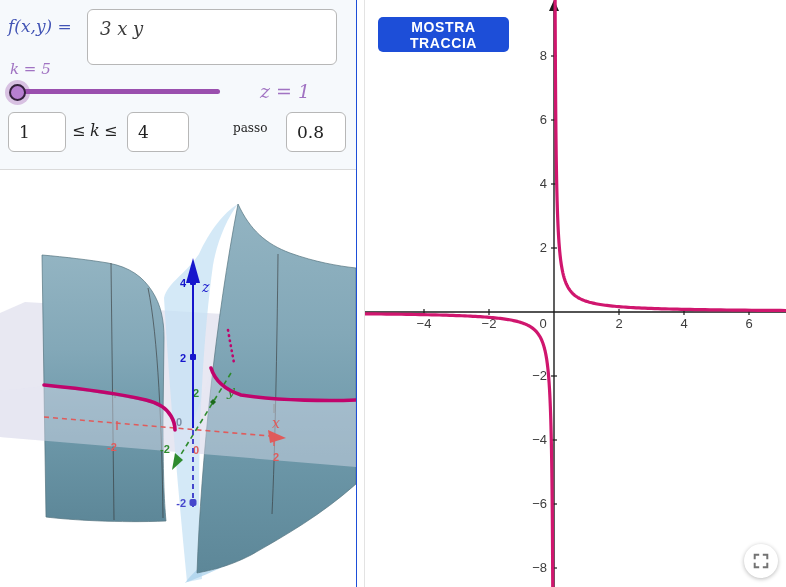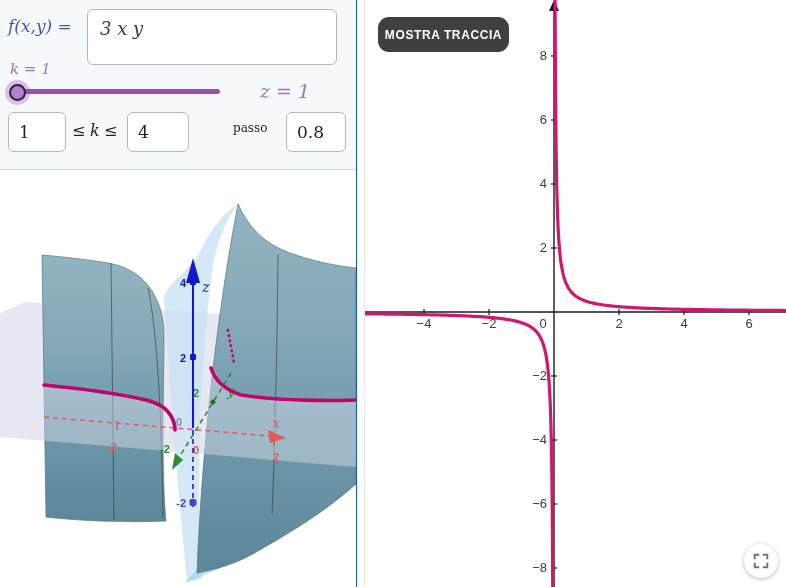--- a/index.html
+++ b/index.html
@@ -28,41 +28,41 @@
   .passo-label{position:absolute;left:233px;top:121px;font-size:12px;color:#222;}
 
   .view3d{position:absolute;left:0;top:170px;width:356px;height:417px;background:#fff;}
   .view3d svg{position:absolute;left:0;top:0;}
   .lbl3d{font-family:"Liberation Sans",sans-serif;font-size:11px;font-weight:bold;}
   .axletter{font-family:"DejaVu Serif",serif;font-style:italic;font-size:14px;font-weight:normal;}
 
   
   .right-panel{position:absolute;left:364px;top:0;width:422px;height:587px;background:#fff;border-left:1px solid #e3e3e3;}
   .right-panel svg.chart{position:absolute;left:0;top:0;}
-  .trace-btn{position:absolute;left:13px;top:17px;width:131px;height:35px;background:#404040;color:#fff;
-    border:none;border-radius:11px;font-family:"Liberation Sans",sans-serif;font-weight:bold;font-size:12px;
+  .trace-btn{position:absolute;left:13px;top:17px;width:131px;height:35px;background:#1d4ed8;color:#fff;
+    border:none;border-radius:5px;font-family:"Liberation Sans",sans-serif;font-weight:bold;font-size:14px;
     letter-spacing:.6px;cursor:pointer;}
   .tick-label{font-family:"Liberation Sans",sans-serif;font-size:13px;fill:#3c3c3c;}
   .fs-btn{position:absolute;left:379px;top:544px;width:34px;height:34px;border-radius:50%;background:#fff;
     box-shadow:0 1px 4px rgba(0,0,0,.28);display:flex;align-items:center;justify-content:center;cursor:pointer;}
 </style>
 </head>
 <body>
 
 <div class="app">
 
   <div class="left-panel">
 
     <div class="controls">
       <span class="f-label math">f(x,y) =</span>
       <div class="input-box fx-box">
         <span class="math">3 x y</span>
       </div>
 
-      <span class="k-label math">k = 1</span>
+      <span class="k-label math">k = 5</span>
       <div class="slider-track"></div>
       <div class="slider-knob"></div>
       <span class="z-label math">z = 1</span>
 
       <div class="input-box small-box b1">
         <span class="math">1</span>
       </div>
       <span class="le le1 math">≤</span>
       <span class="le kk math">k</span>
       <span class="le le2 math">≤</span>

